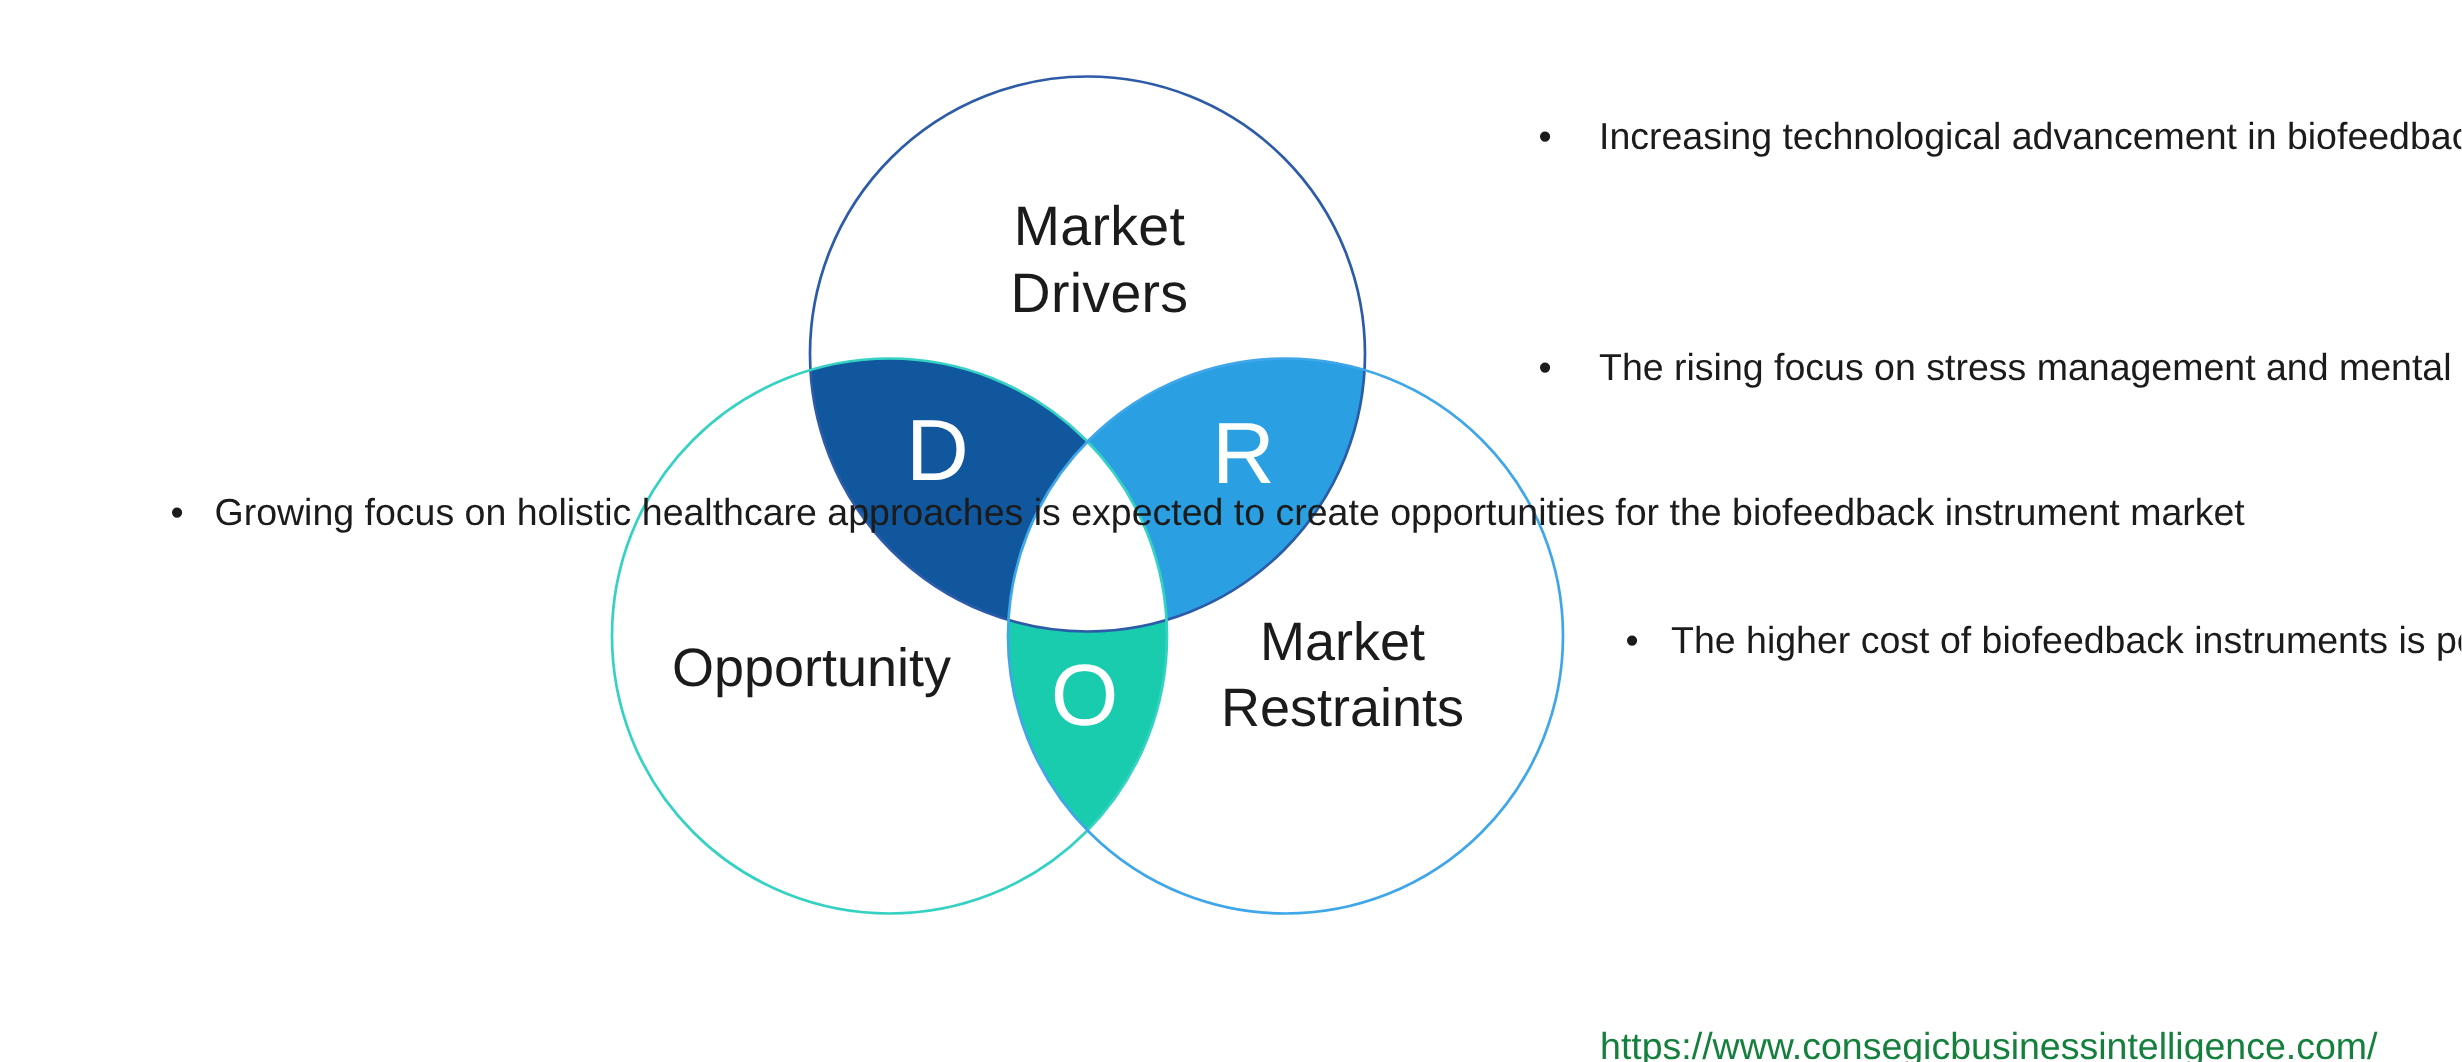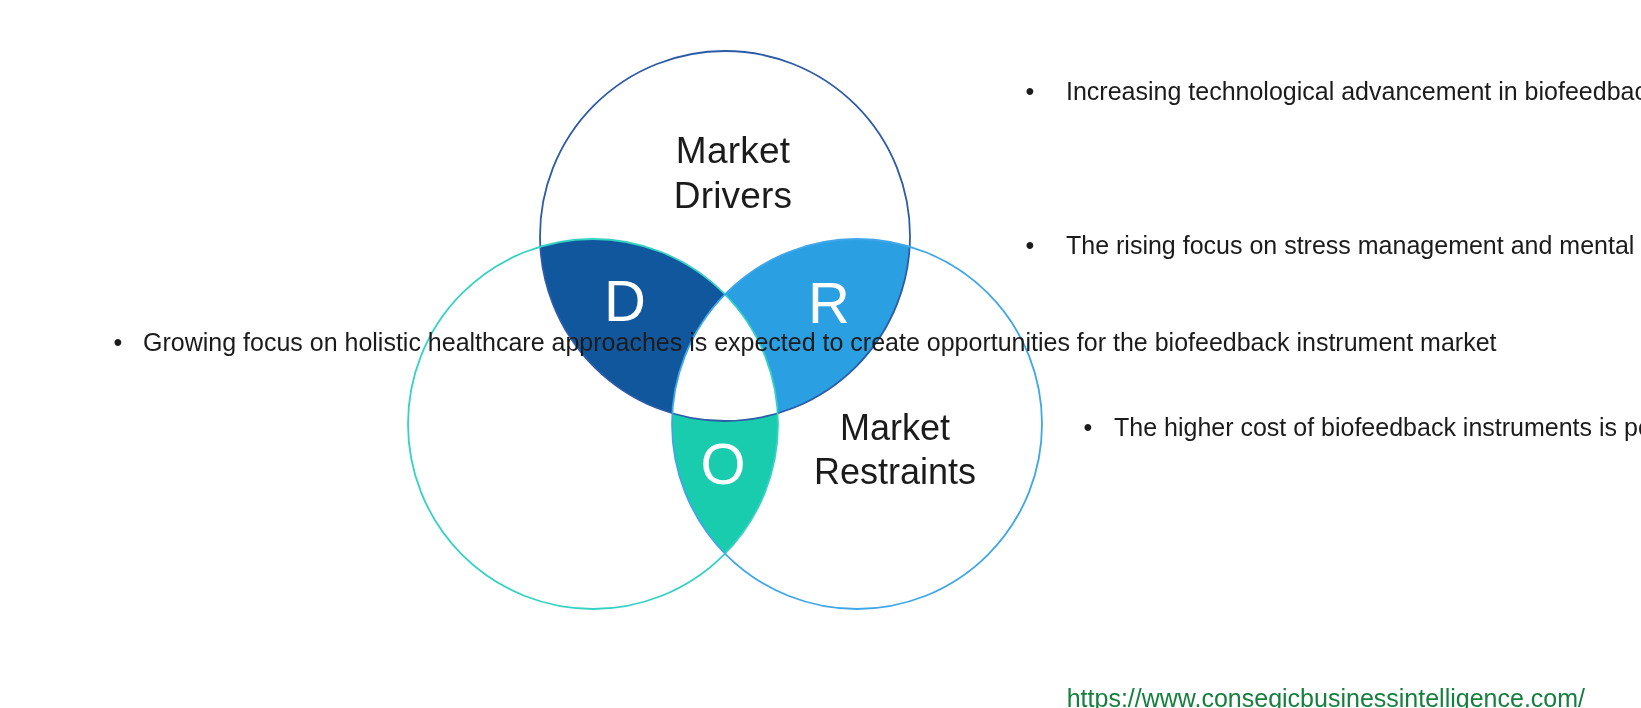--- a/index.html
+++ b/index.html
@@ -79,20 +79,21 @@
              A 185 185 0 0 1 672.3 413.3 Z" style="fill: rgb(25, 204, 174);"></path>
 
     <circle cx="725" cy="236" r="185" fill="none" stroke-width="1.8" style="stroke: rgb(44, 91, 167);"></circle>
     <circle cx="593" cy="424" r="185" fill="none" stroke-width="1.8" style="stroke: rgb(53, 210, 195);"></circle>
     <circle cx="857" cy="424" r="185" fill="none" stroke-width="1.8" style="stroke: rgb(63, 167, 233);"></circle>
   </svg>
 
   <div class="txt circle-label label-drivers" style="color: rgb(27, 27, 27);">Market
 Drivers</div>
 
+  <div class="txt label-opportunity" style="color: rgb(27, 27, 27);">Opportunity</div>
 
   <div class="txt label-restraints" style="color: rgb(27, 27, 27);">Market
 Restraints</div>
 
   <div class="petal-letter letter-d" style="color: rgb(255, 255, 255);">D</div>
   <div class="petal-letter letter-r" style="color: rgb(255, 255, 255);">R</div>
   <div class="petal-letter letter-o" style="color: rgb(255, 255, 255);">O</div>
 
   <div class="bullet-block point-left">
     <span class="marker">•</span>

